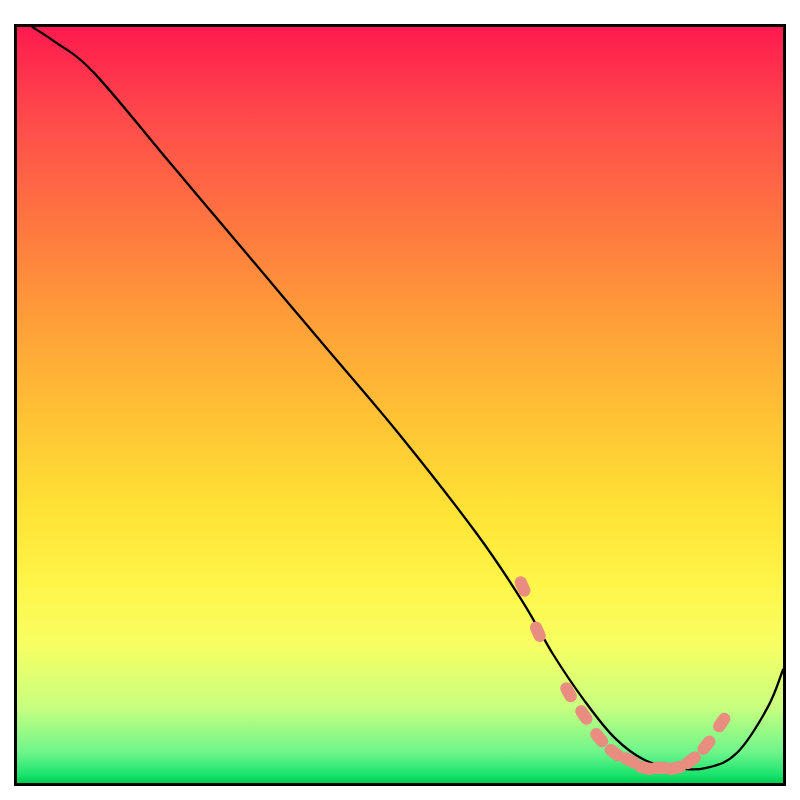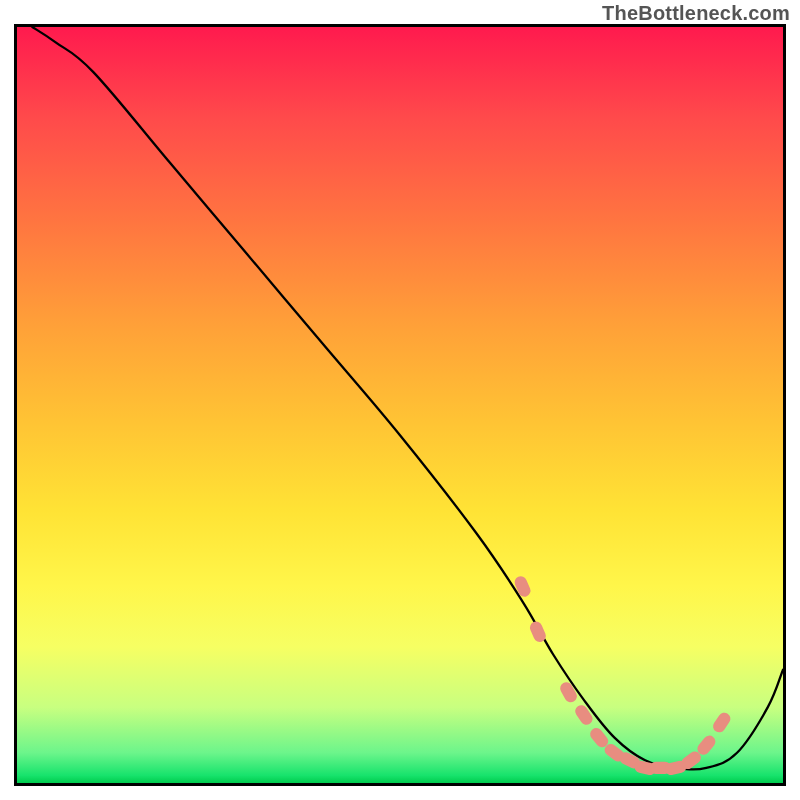--- a/index.html
+++ b/index.html
@@ -62,21 +62,20 @@
     position: absolute;
     inset: 0;
     width: 100%;
     height: 100%;
   }
 </style>
 </head>
 <body>
 
 <div class="frame">
-  <div class="attribution">TheBottleneck.com</div>
 
   <div class="plot">
     <div class="grad"></div>
     <svg class="overlay" viewBox="0 0 1000 1000" preserveAspectRatio="none">
       <path id="curve-path" fill="none" stroke="#000000" stroke-width="3" stroke-linejoin="round" stroke-linecap="round" d="M 20.0 0.0 C 25.4 3.6, 35.6 9.2, 50.0 20.0 C 64.4 30.8, 73.0 31.2, 100.0 60.0 C 127.0 88.8, 164.0 136.8, 200.0 180.0 C 236.0 223.2, 264.0 256.8, 300.0 300.0 C 336.0 343.2, 364.0 376.8, 400.0 420.0 C 436.0 463.2, 464.0 495.0, 500.0 540.0 C 536.0 585.0, 571.2 630.4, 600.0 670.0 C 628.8 709.6, 642.0 731.2, 660.0 760.0 C 678.0 788.8, 685.6 806.6, 700.0 830.0 C 714.4 853.4, 725.6 870.2, 740.0 890.0 C 754.4 909.8, 765.6 925.6, 780.0 940.0 C 794.4 954.4, 805.6 962.8, 820.0 970.0 C 834.4 977.2, 845.6 978.2, 860.0 980.0 C 874.4 981.8, 885.6 983.6, 900.0 980.0 C 914.4 976.4, 925.6 974.4, 940.0 960.0 C 954.4 945.6, 969.2 919.8, 980.0 900.0 C 990.8 880.2, 996.4 859.0, 1000.0 850.0 "></path>
       <g id="markers-group">
           <g transform="translate(660.0 740.0) rotate(66.8)">
             <rect x="-14" y="-8" width="28" height="16" rx="8" ry="8" fill="#e88d80"></rect>
           </g>
           <g transform="translate(680.0 800.0) rotate(66.8)">

